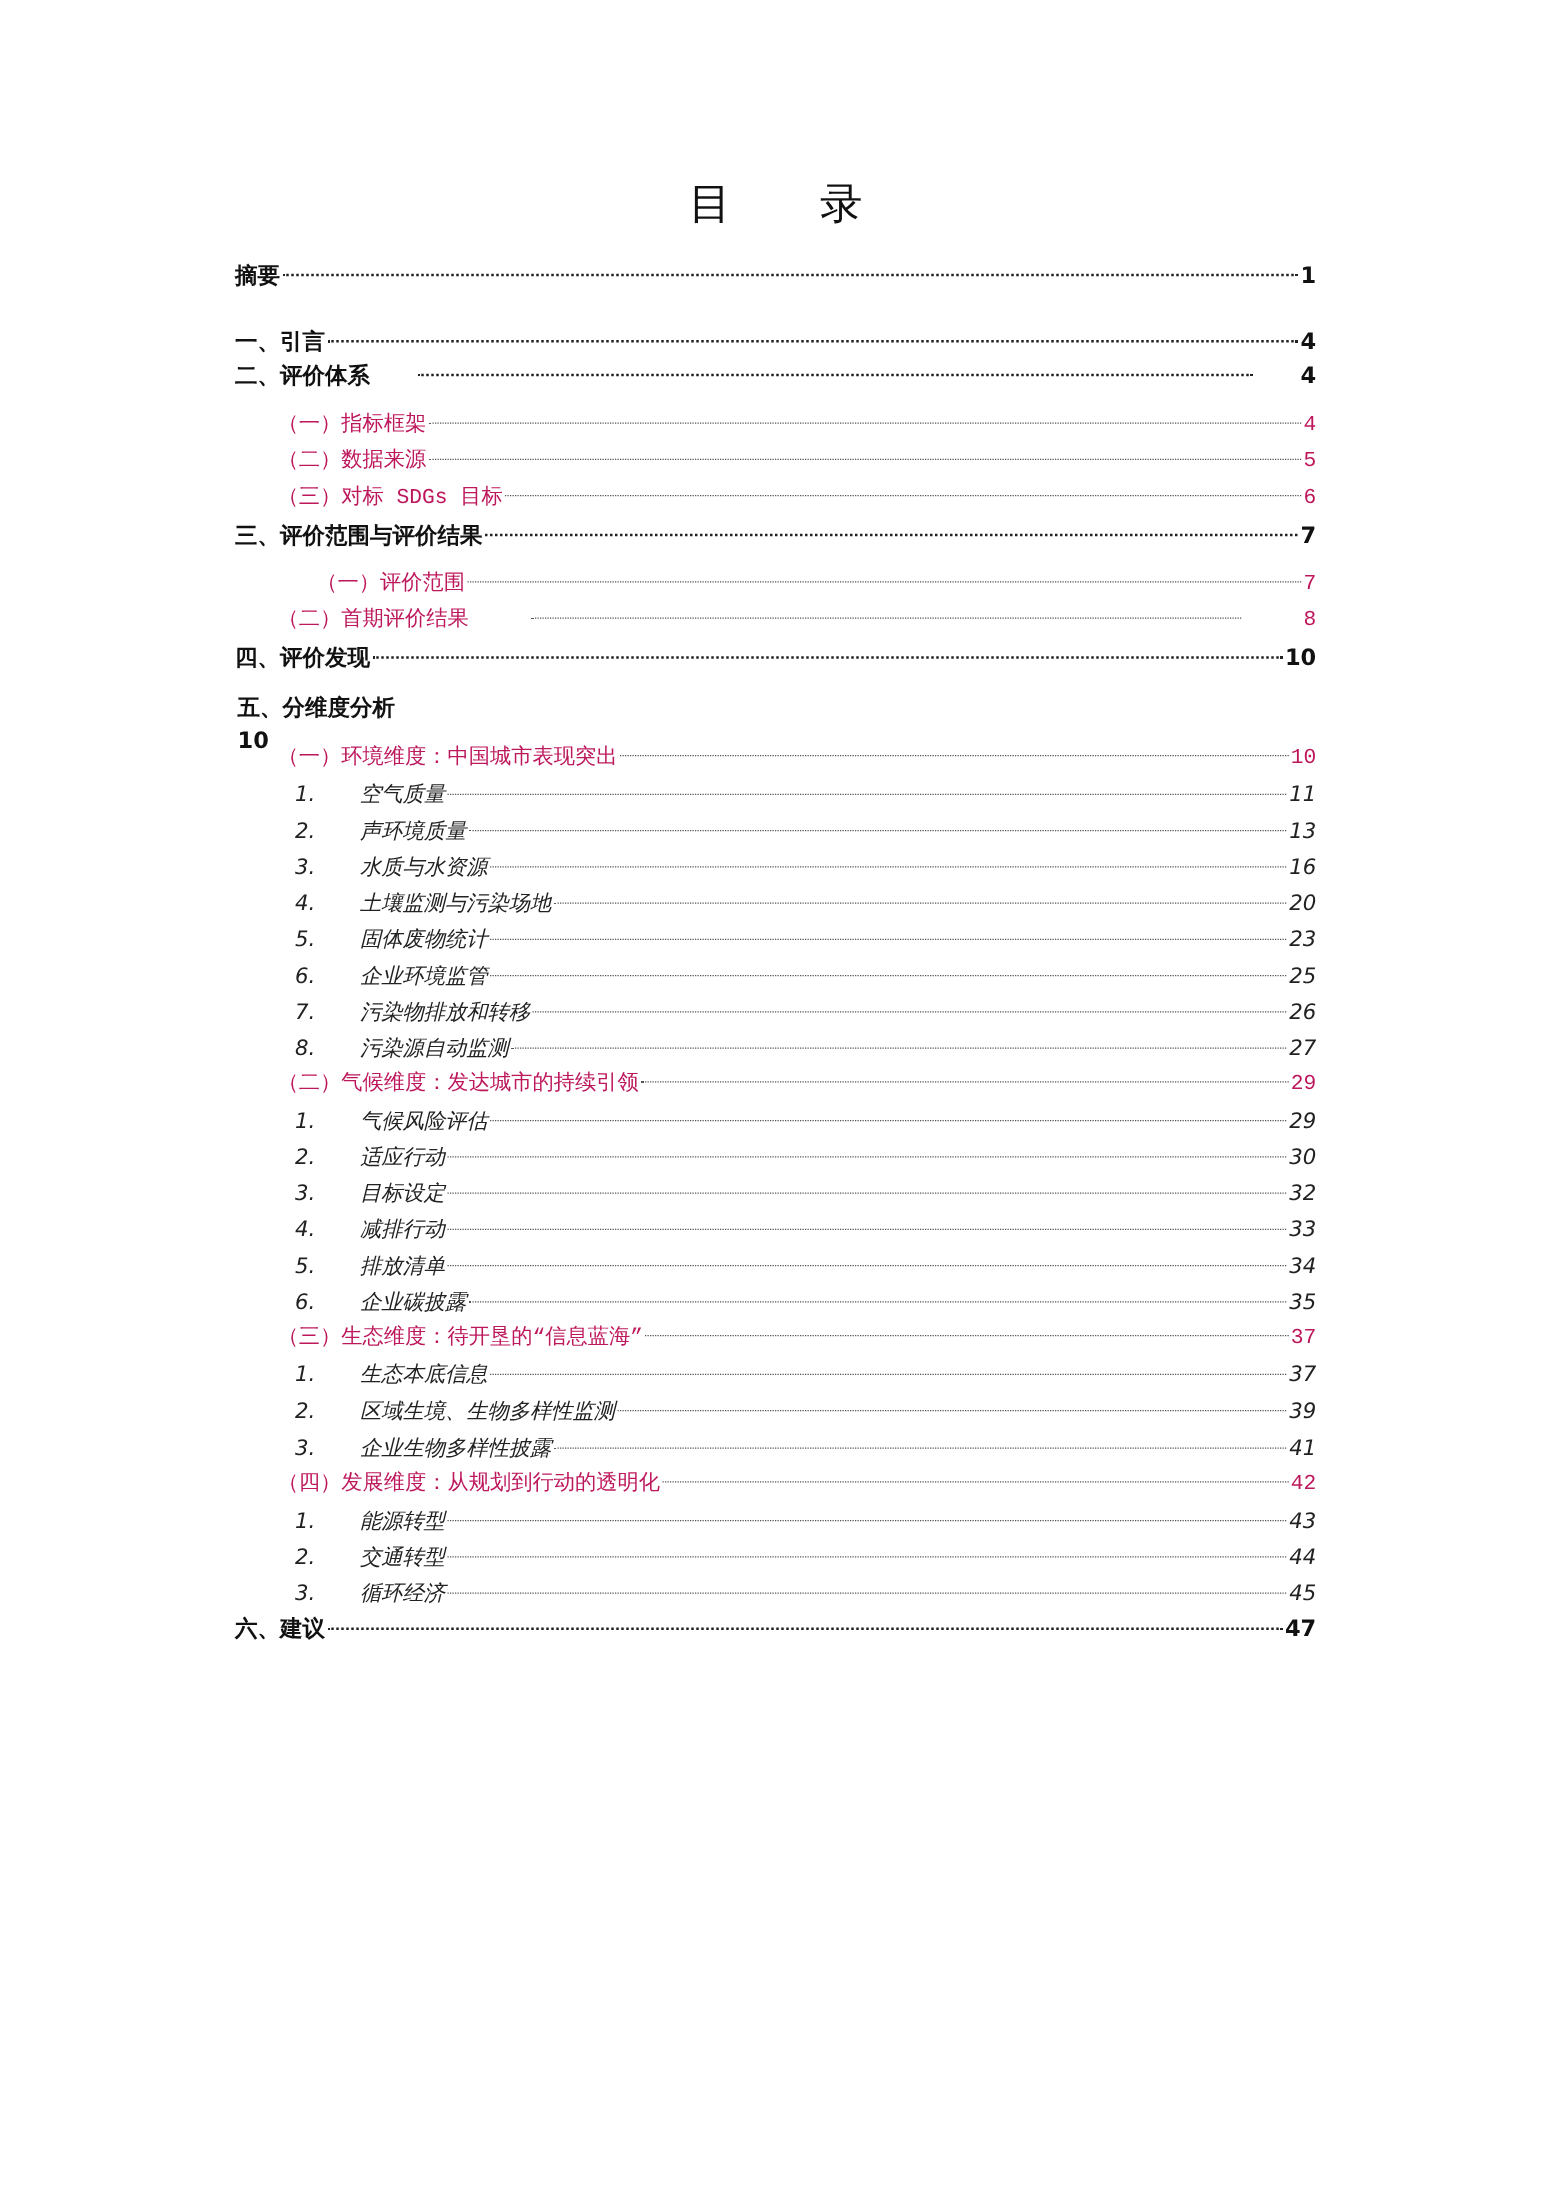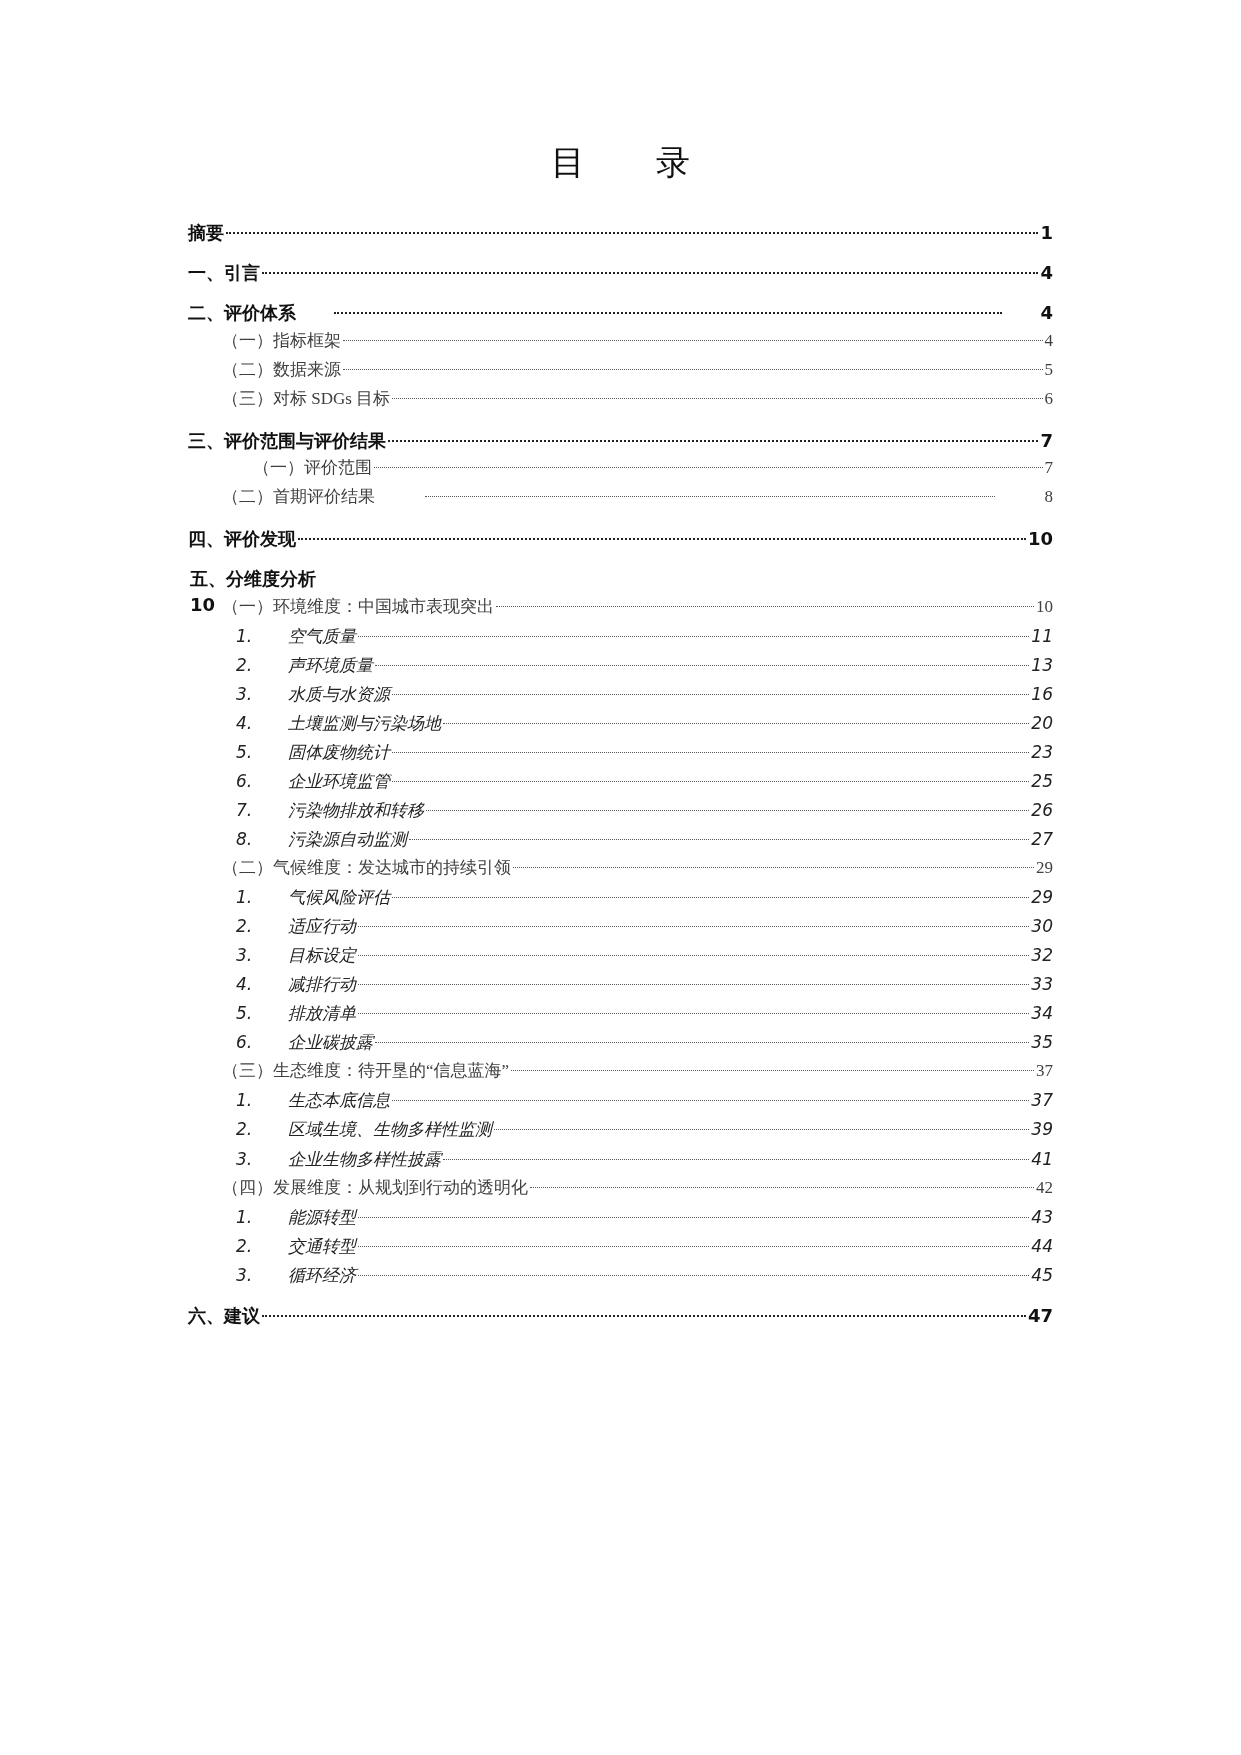--- a/index.html
+++ b/index.html
@@ -12,40 +12,40 @@
   .row {
     position: absolute; display: flex; align-items: baseline;
     height: 24px; line-height: 24px; right: 188px;
   }
   .row .label { white-space: nowrap; }
   .row .num-prefix { display: inline-block; white-space: nowrap; }
   .row .leader {
     flex: 1; margin: 0 2px; border-bottom: 2px dotted #333; position: relative; top: -5px; height: 0;
   }
   .row .page { white-space: nowrap; text-align: right; }
-  .lvl1 { left: 188px; font-family: "DejaVu Sans", sans-serif; font-weight: bold; font-size: 18px; margin-top: 12px; }
+  .lvl1 { left: 188px; font-family: "DejaVu Sans", sans-serif; font-weight: bold; font-size: 18px; }
   .lvl1 .leader { border-bottom: 2px dotted #222; }
-  .lvl2 { left: 222px; font-family: Liberation Serif, serif; font-size: 17px; color: #404040; }
+  .lvl2 { left: 222px; font-family: Liberation Mono, monospace; font-size: 17px; color: #be185d; }
   .lvl2 .leader { border-bottom: 1.5px dotted #555; }
   .lvl3 { left: 236px; font-family: "DejaVu Sans", sans-serif; font-style: italic; font-size: 17px; color: #222; }
   .lvl3 .num-prefix { width: 52px; }
   .lvl3 .leader { border-bottom: 1.5px dotted #555; }
 </style>
 </head>
 <body>
 
 <div class="title">目 录</div>
 
 <div id="toc">
     <div class="row lvl1" style="top: 209px;">
       <span class="label">摘要</span>
       <span class="leader"></span>
       <span class="page">1</span>
     </div>
-    <div class="row lvl1" style="top: 249px; justify-content: center;">
+    <div class="row lvl1" style="top: 262px; justify-content: center;">
       <span class="label">一、引言</span>
       <span class="leader"></span>
       <span class="page">4</span>
     </div>
     <div class="row lvl1" style="top: 289px; gap: 36px;">
       <span class="label">二、评价体系</span>
       <span class="leader"></span>
       <span class="page">4</span>
     </div>
     <div class="row lvl2" style="top: 329px;">

